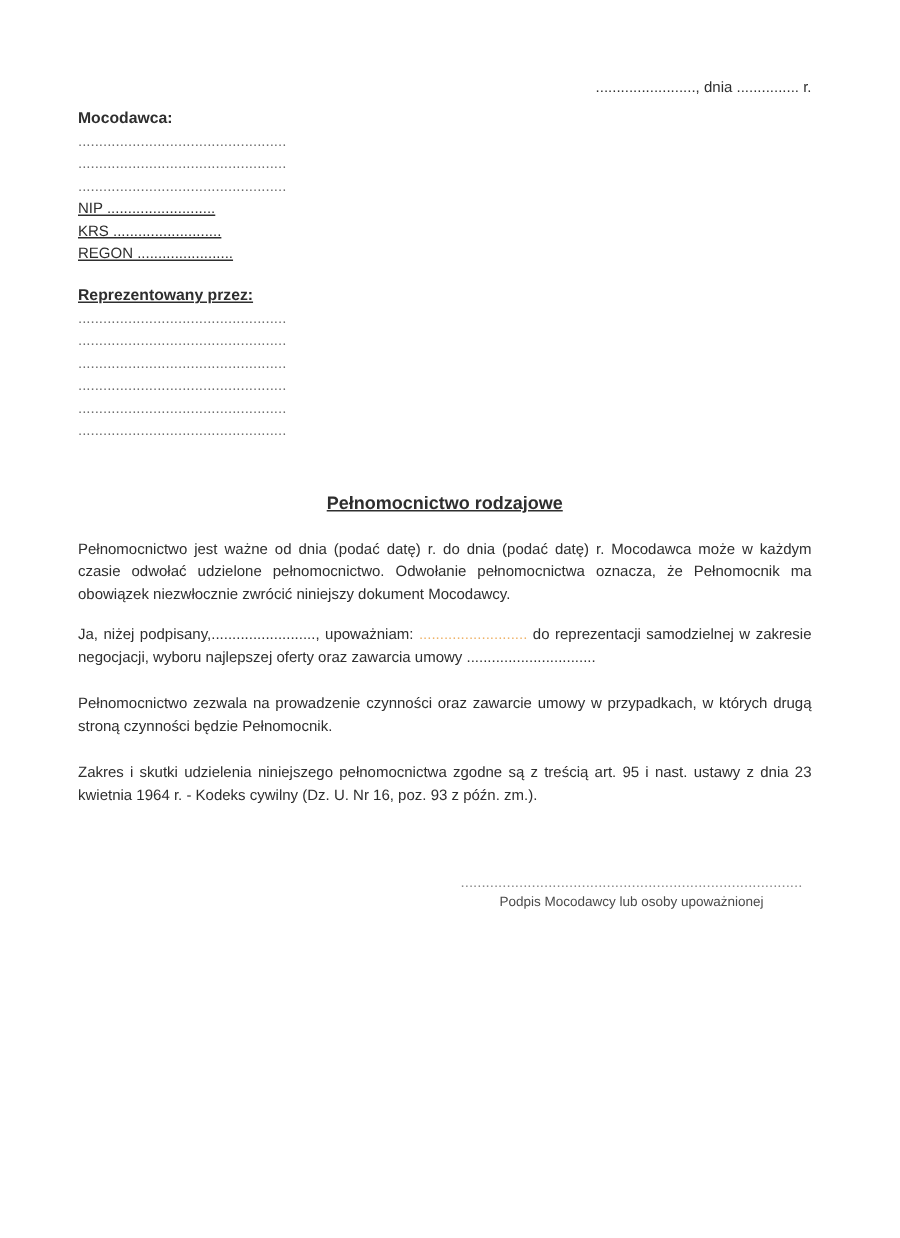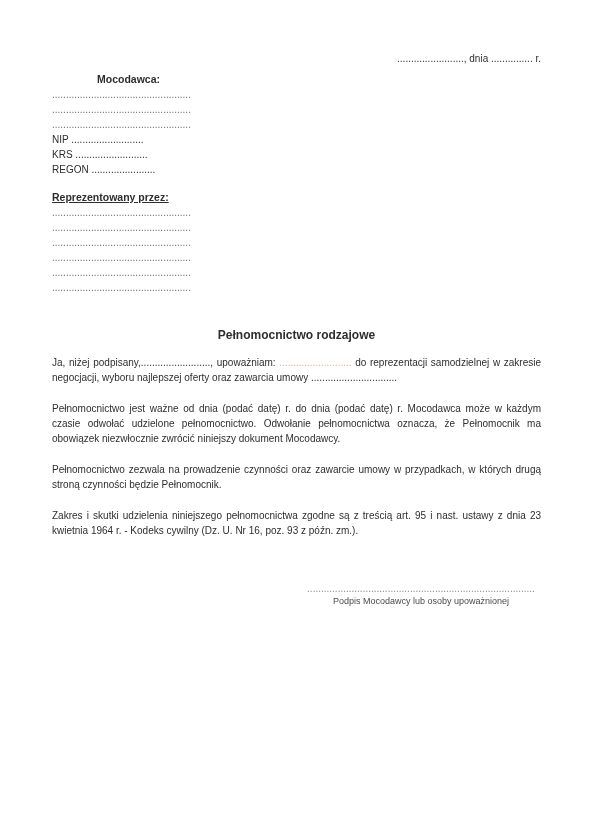--- a/index.html
+++ b/index.html
@@ -10,25 +10,25 @@
     box-sizing:border-box;
     padding:51px 59px 0 52px;
     font-family:"Liberation Sans","DejaVu Sans",sans-serif;
     font-size:10px;
     line-height:15px;
     color:#2e2e2e;
     overflow:hidden;
   }
   .date-line { text-align:right; white-space:pre; }
   .label { font-weight:bold; font-size:10.5px; }
-  .label-principal { margin-top:6px;margin-left:45px; }
+  .label-principal { margin-top:6px; }
   .label-representative { margin-top:13px;text-decoration:underline; }
   .fill-line { color:#6f6f6f; white-space:nowrap; }
-  .id-line { white-space:nowrap; }
-  .doc-title { margin-top:33px; text-align:center; font-weight:bold; font-size:12px; }
+  .id-line { white-space:nowrap;text-decoration:underline; }
+  .doc-title { margin-top:33px; text-align:center; font-weight:bold; font-size:12px;text-decoration:underline; }
   .para { text-align:justify; }
   .para-first { margin-top:12px; }
   .para-next { margin-top:16px; }
   .signature-block { margin-top:45px; margin-left:auto; width:240px; text-align:center; }
   .sig-line { color:#8a8a8a; white-space:nowrap; overflow:hidden; line-height:12px; }
   .sig-caption { font-size:9px; line-height:13px; color:#4a4a4a; }
   .highlight-dots {  }
 </style>
 </head>
 <body>
@@ -49,23 +49,23 @@
   <div class="fill-line">..................................................</div>
   <div class="fill-line">..................................................</div>
   <div class="fill-line">..................................................</div>
 
   <div class="fill-line">..................................................</div>
   <div class="fill-line">..................................................</div>
   <div class="fill-line">..................................................</div>
 
   <div class="doc-title">Pełnomocnictwo rodzajowe</div>
 
+  <p class="para para-next">Pełnomocnictwo jest ważne od dnia (podać datę) r. do dnia (podać datę) r. Mocodawca może w każdym czasie odwołać udzielone pełnomocnictwo. Odwołanie pełnomocnictwa oznacza, że Pełnomocnik ma obowiązek niezwłocznie zwrócić niniejszy dokument Mocodawcy.</p>
+
   <p class="para para-first"><span>Ja, niżej podpisany,........................., upoważniam: </span><span class="highlight-dots" style="color: rgb(238, 179, 105);">..........................</span><span> do reprezentacji samodzielnej w zakresie negocjacji, wyboru najlepszej oferty oraz zawarcia umowy ...............................</span></p>
-
-  <p class="para para-next">Pełnomocnictwo jest ważne od dnia (podać datę) r. do dnia (podać datę) r. Mocodawca może w każdym czasie odwołać udzielone pełnomocnictwo. Odwołanie pełnomocnictwa oznacza, że Pełnomocnik ma obowiązek niezwłocznie zwrócić niniejszy dokument Mocodawcy.</p>
 
   <p class="para para-next">Pełnomocnictwo zezwala na prowadzenie czynności oraz zawarcie umowy w przypadkach, w których drugą stroną czynności będzie Pełnomocnik.</p>
 
   <p class="para para-next">Zakres i skutki udzielenia niniejszego pełnomocnictwa zgodne są z treścią art. 95 i nast. ustawy z dnia 23 kwietnia 1964 r. - Kodeks cywilny (Dz. U. Nr 16, poz. 93 z późn. zm.).</p>
 
   <div class="signature-block">
     <div class="sig-line">..................................................................................</div>
     <div class="sig-caption">Podpis Mocodawcy lub osoby upoważnionej</div>
   </div>
 

